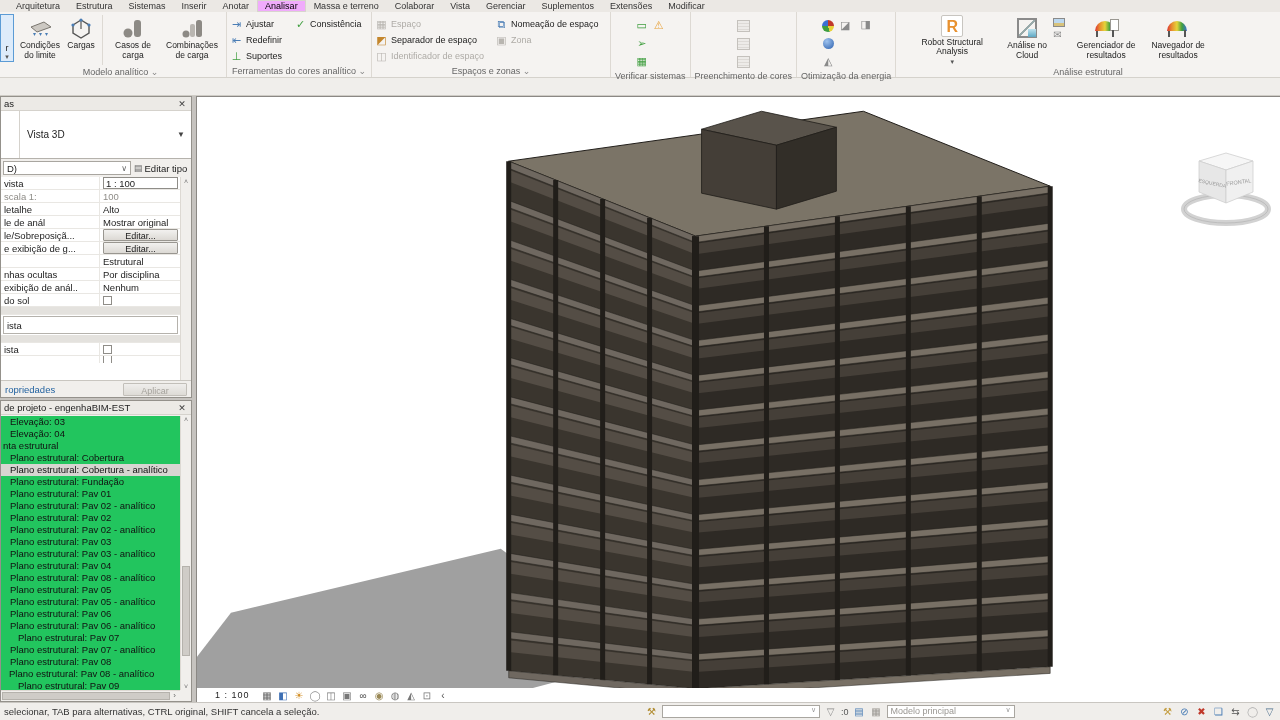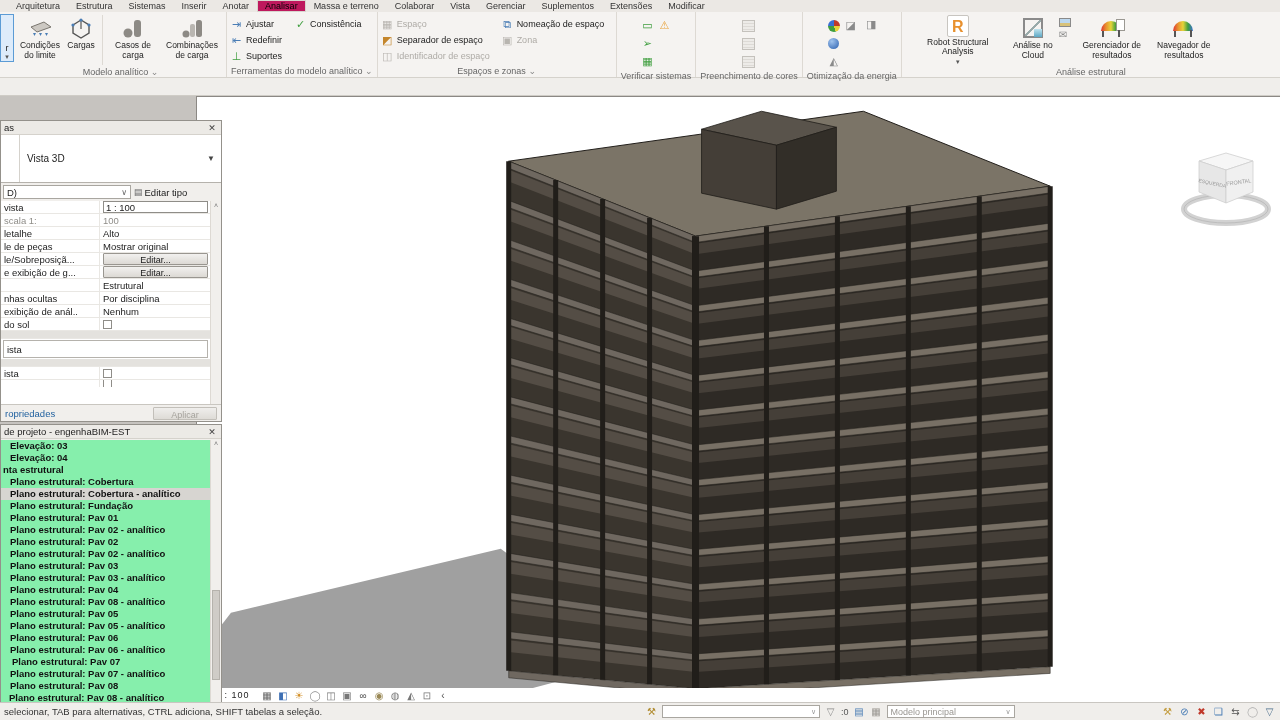--- a/index.html
+++ b/index.html
@@ -3,21 +3,21 @@
 <meta charset="utf-8">
 <style>
   html,body{margin:0;padding:0;width:1280px;height:720px;overflow:hidden;
     font-family:"Liberation Sans",sans-serif;background:#fff;color:#222;
     -webkit-font-smoothing:antialiased;}
   *{box-sizing:border-box;}
 
   
   .tabbar{height:12px;background:#ebe8e4;display:flex;align-items:stretch;padding-left:8px;}
   .tab{font-size:9px;line-height:12px;padding:0 8px;color:#333;white-space:nowrap;cursor:default;}
-  .tab.active{background:#be185d;color:#000;box-shadow:inset 0 0 0 1px #d8d4ce;}
+  .tab.active{background:#f0abfc;color:#000;box-shadow:inset 0 0 0 1px #d8d4ce;}
 
   
   .ribbon{height:66px;background:#f5f3f1;display:flex;border-bottom:1px solid #d5d2cc;position:relative;}
   .panel{height:100%;border-right:1px solid #ddd9d3;display:flex;flex-direction:column;flex:0 0 auto;}
   .panel-content{flex:1;display:flex;padding:2px 3px 0 3px;gap:2px;align-items:flex-start;}
   .panel-caption{height:12px;font-size:9px;color:#666;text-align:center;line-height:12px;white-space:nowrap;padding:0 4px;}
   .panel-caption.exp::after{content:" ⌄";color:#888;}
   .bigbtn{display:flex;flex-direction:column;align-items:center;font-size:8.5px;line-height:9.5px;
     text-align:center;color:#222;padding-top:1px;height:52px;}
   .bigbtn .ic{height:26px;display:flex;align-items:center;justify-content:center;}
@@ -67,21 +67,21 @@
     border-top:1px solid #8b8884;border-left:1px solid #8b8884;}
   .viewbar{position:absolute;left:0;bottom:0;width:100%;height:14px;background:#fff;
     display:flex;align-items:center;gap:3px;padding-left:18px;font-size:9px;color:#222;}
   .vbscale{margin-right:8px;letter-spacing:1px;}
   .vbic{display:inline-flex;width:13px;height:13px;align-items:center;justify-content:center;font-size:10px;cursor:default;}
 
   
   .viewcube{position:absolute;right:6px;top:50px;width:95px;height:85px;}
 
   
-  .palette{position:absolute;left:0;width:222px;background:#f1efec;border:1px solid #94918b;margin-top:24px;}
+  .palette{position:absolute;left:0;width:192px;background:#f1efec;border:1px solid #94918b;}
   .pal-props{top:0;height:302px;}
   .pal-browser{top:304px;height:302px;}
   .pal-header{height:14px;background:#eceae6;border-bottom:1px solid #d5d2cc;display:flex;align-items:center;
     font-size:9.5px;color:#222;padding:0 3px;}
   .pal-header .x{margin-left:auto;font-size:9px;color:#444;width:12px;text-align:center;}
   .selectorbox{height:48px;margin:0;background:#fff;border-bottom:1px solid #b5b2ac;position:relative;
     display:flex;align-items:center;font-size:10px;color:#222;}
   .selectorbox .thumb-edge{position:absolute;left:18px;top:0;bottom:0;width:1px;background:#d5d2cc;}
   .selectorbox .lbl{padding-left:26px;}
   .selectorbox .dd{position:absolute;right:6px;font-size:8px;color:#444;}
@@ -108,38 +108,38 @@
   .t-check .val-check,.t-check2 .val-check{display:block;width:9px;height:9px;border:1px solid #8f8d88;background:#fff;}
   .t-band{height:8px;background:#e4e2de;}
   .t-wide{height:18px;background:#fff;margin:1px 2px;border:1px solid #b5b2ac;}
   .t-wide .plabel{border-right:none;width:auto;}
   .t-check2{height:7px;overflow:hidden;border-bottom:none;}
   .propfoot{height:17px;display:flex;align-items:center;padding:0 4px;font-size:9.5px;}
   .helplink{color:#1e5f9e;}
   .applybtn{margin-left:auto;width:64px;height:13px;font-size:9px;color:#a5a29c;
     background:linear-gradient(#efeeec,#dedbd6);border:1px solid #c2bfb9;border-radius:1px;text-align:center;line-height:12px;}
 
-  .treelist{position:absolute;top:15px;left:0;right:11px;bottom:11px;overflow:hidden;background:#86efac;font-weight:bold;}
+  .treelist{position:absolute;top:15px;left:0;right:11px;bottom:11px;overflow:hidden;background:#22c55e;}
   .bitem{height:12px;line-height:12px;font-size:9.5px;white-space:nowrap;color:#111;cursor:default;}
   .bitem.selected{background:#d7d5d1;}
   .vscroll{position:absolute;top:15px;right:0;bottom:11px;width:11px;background:#f1efec;border-left:1px solid #ddd9d3;
     font-size:7px;color:#777;text-align:center;}
   .vscroll .up{position:absolute;top:0;left:0;right:0;}
   .vscroll .dn{position:absolute;bottom:0;left:0;right:0;}
   .vscroll .vthumb{position:absolute;left:1px;right:1px;top:150px;height:90px;background:#cfccc7;border:1px solid #b5b2ac;}
   .hscroll{position:absolute;bottom:0;left:0;right:11px;height:11px;background:#f1efec;border-top:1px solid #ddd9d3;}
   .hthumb{position:absolute;left:1px;top:1px;height:8px;width:168px;background:#cfccc7;border:1px solid #b5b2ac;}
   .hbtn{position:absolute;right:0;top:0;width:11px;height:10px;font-size:8px;color:#666;text-align:center;line-height:10px;}
 
   
   .statusbar{height:18px;background:#f0eeeb;border-top:1px solid #c9c6c1;position:relative;
     display:flex;align-items:center;font-size:9.5px;color:#333;padding:0 4px;}
   .sb-mid{position:absolute;left:645px;display:flex;align-items:center;gap:4px;}
   .sb-combo{width:158px;height:13px;background:#fff;border:1px solid #a9a6a0;font-size:9px;color:#9a9792;
-    display:flex;align-items:center;padding:0 3px;}
+    display:flex;padding:0 3px;}
   .sb-combo .dd{margin-left:auto;font-size:7px;color:#999;}
   .sb-combo.model{width:128px;}
   .sbic{display:inline-flex;width:13px;height:13px;align-items:center;justify-content:center;font-size:10px;}
   .sb-right{position:absolute;right:4px;display:flex;align-items:center;gap:4px;}
 </style>
 </head>
 <body>
 
 <div class="tabbar">
 
@@ -229,21 +229,21 @@
             <span>Suportes</span>
           </div>
       </div>
       <div class="sbcol" style="width:74px">
         <div class="smallbtn">
             <span class="gl" style="color:#3f9e3f">✓</span>
             <span>Consistência</span>
           </div>
       </div>
     </div>
-    <div class="panel-caption exp">Ferramentas do modelo analítico</div>
+    <div class="panel-caption exp">Ferramentas do cores analítico</div>
   </div>
 
   <div class="panel">
     <div class="panel-content">
       <div class="sbcol" style="width:118px">
         <div class="smallbtn disabled">
             <span class="gl" style="color:#b8b5b0">▦</span>
             <span>Espaço</span>
           </div>
         <div class="smallbtn">
@@ -527,21 +527,21 @@
             </span>
           </div>
           <div class="prow t-text">
             <span class="plabel">letalhe</span>
             <span class="pval">
               <span class="val-text">Alto</span>
 
             </span>
           </div>
           <div class="prow t-text">
-            <span class="plabel">le de peças</span>
+            <span class="plabel">le de anál</span>
             <span class="pval">
               <span class="val-text">Mostrar original</span>
 
             </span>
           </div>
           <div class="prow t-button">
             <span class="plabel">le/Sobreposiçã...</span>
             <span class="pval">
 
               <button class="val-btn">Editar...</button>
@@ -640,40 +640,40 @@
         <div class="bitem" style="padding-left: 9px;"><span>Plano estrutural: Pav 02</span></div>
         <div class="bitem" style="padding-left: 9px;"><span>Plano estrutural: Pav 02 - analítico</span></div>
         <div class="bitem" style="padding-left: 9px;"><span>Plano estrutural: Pav 03</span></div>
         <div class="bitem" style="padding-left: 9px;"><span>Plano estrutural: Pav 03 - analítico</span></div>
         <div class="bitem" style="padding-left: 9px;"><span>Plano estrutural: Pav 04</span></div>
         <div class="bitem" style="padding-left: 9px;"><span>Plano estrutural: Pav 08 - analítico</span></div>
         <div class="bitem" style="padding-left: 9px;"><span>Plano estrutural: Pav 05</span></div>
         <div class="bitem" style="padding-left: 9px;"><span>Plano estrutural: Pav 05 - analítico</span></div>
         <div class="bitem" style="padding-left: 9px;"><span>Plano estrutural: Pav 06</span></div>
         <div class="bitem" style="padding-left: 9px;"><span>Plano estrutural: Pav 06 - analítico</span></div>
-        <div class="bitem" style="padding-left: 11px;"><span>Plano estrutural: Pav 07</span></div>
+        <div class="bitem" style="padding-left: 17px;"><span>Plano estrutural: Pav 07</span></div>
         <div class="bitem" style="padding-left: 9px;"><span>Plano estrutural: Pav 07 - analítico</span></div>
         <div class="bitem" style="padding-left: 9px;"><span>Plano estrutural: Pav 08</span></div>
         <div class="bitem" style="padding-left: 8px;"><span>Plano estrutural: Pav 08 - analítico</span></div>
         <div class="bitem" style="padding-left: 17px;"><span>Plano estrutural: Pav 09</span></div>
       </div>
     <div class="vscroll">
       <span class="up">˄</span>
       <span class="vthumb"></span>
       <span class="dn">˅</span>
     </div>
     <div class="hscroll">
       <span class="hthumb"></span>
       <span class="hbtn">›</span>
     </div>
   </div>
 </div>
 
 <div class="statusbar">
-  <span>selecionar, TAB para alternativas, CTRL adiciona, SHIFT tabelas a seleção.</span>
+  <span>selecionar, TAB para alternativas, CTRL original, SHIFT cancela a seleção.</span>
   <div class="sb-mid">
     <span class="sbic" style="color:#b08b2e">⚒</span>
     <div class="sb-combo">
       <span></span>
       <span class="dd">∨</span>
     </div>
     <span class="sbic" style="color:#8a8a8a">▽</span>
     <span style="font-size:9px;color:#555">:0</span>
     <span class="sbic" style="color:#4a7db5">▤</span>
     <span class="sbic" style="color:#9a9792">▦</span>

